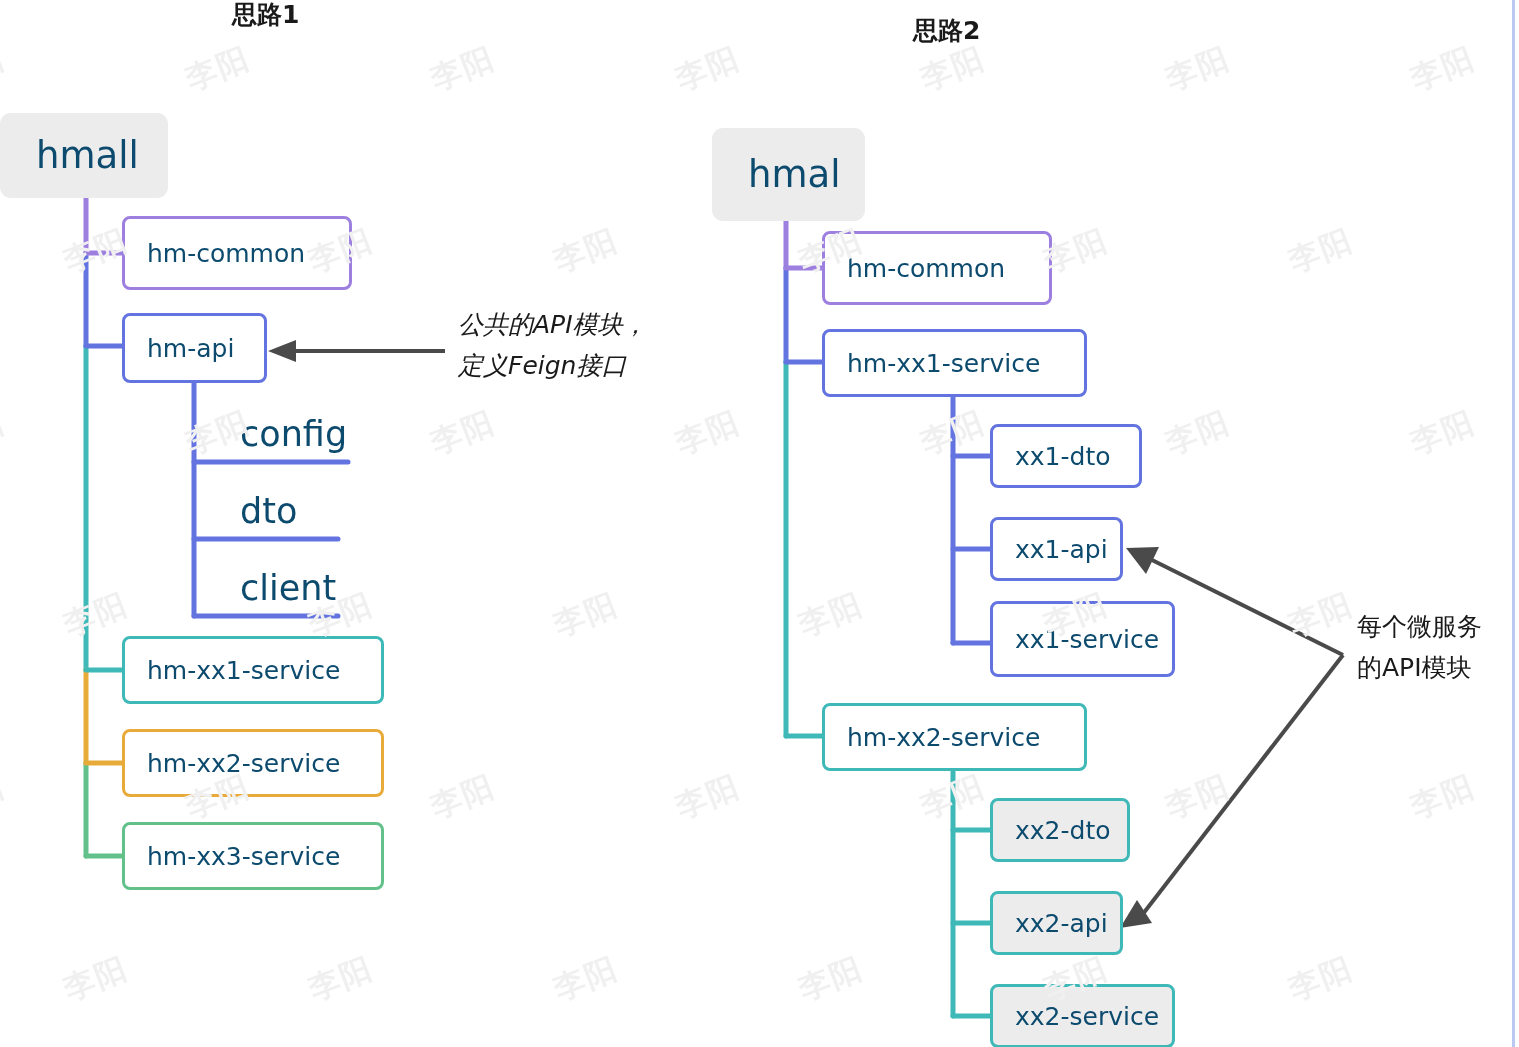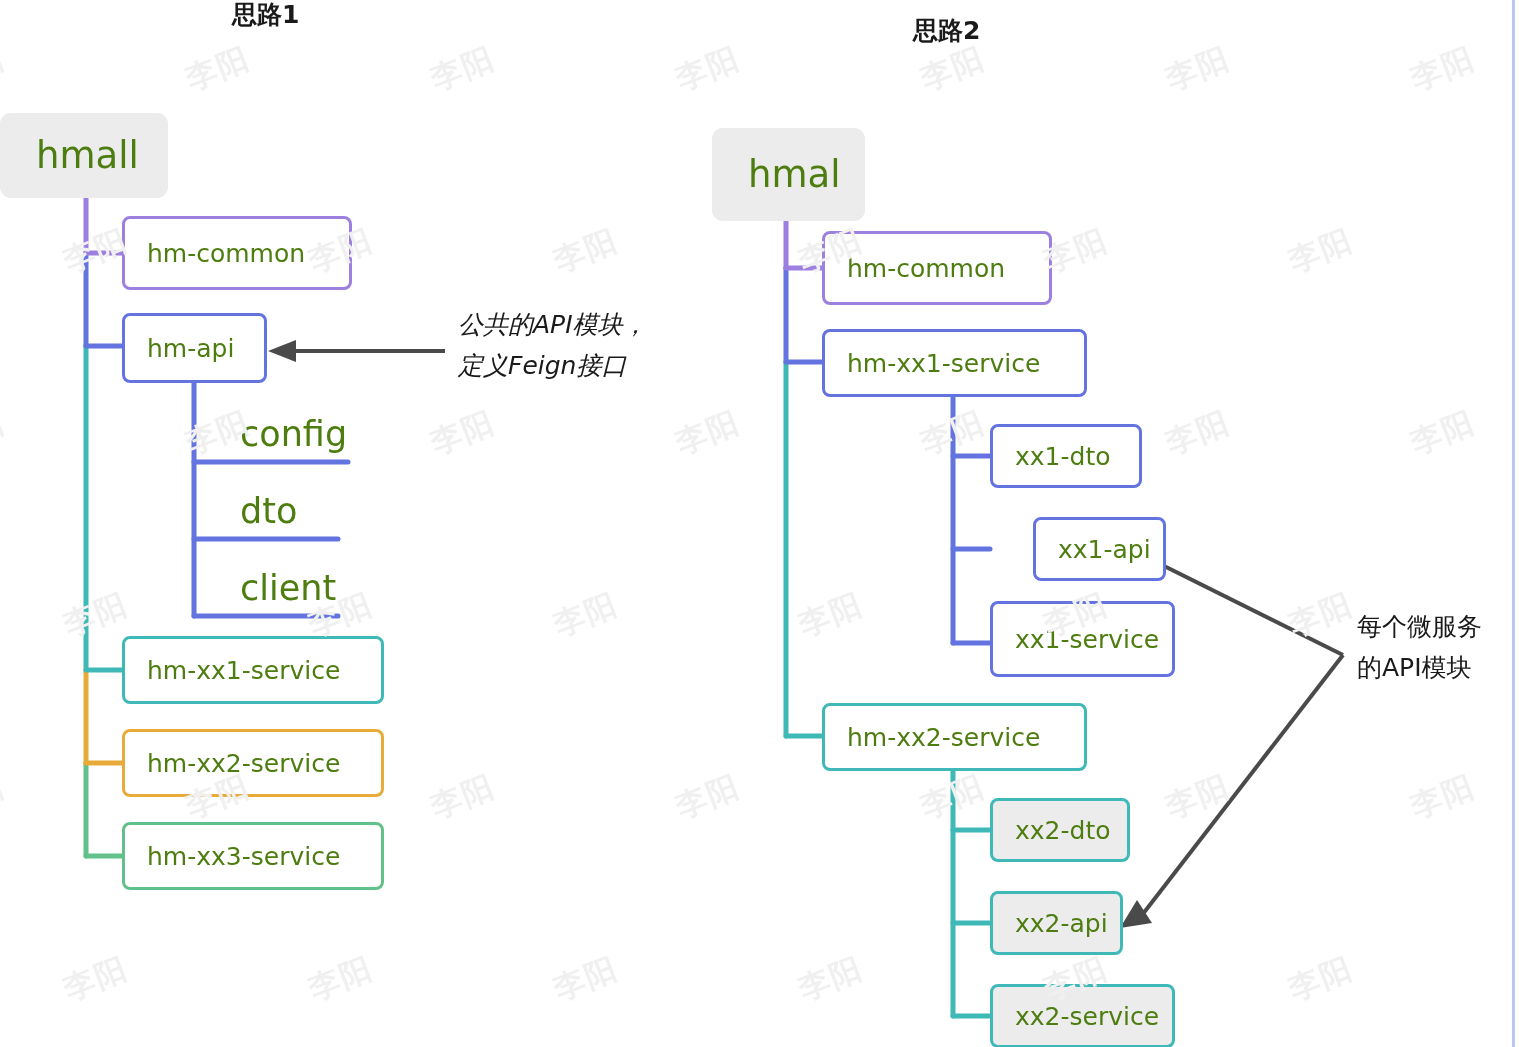--- a/index.html
+++ b/index.html
@@ -33,21 +33,21 @@
   
   .node{
     position:absolute;
     box-sizing:border-box;
     display:flex;align-items:center;
     z-index:3;
     white-space:nowrap;
   }
   .node .lbl{
     font-family:"DejaVu Sans","Liberation Sans",sans-serif;
-    color:#4d7c0f;
+    color:#0c4a6e;
     font-weight:400;
   }
   .root-node{
     background:#ececec;
     border-radius:11px;
     border:none;
   }
   .root-node .lbl{font-size:37px;padding-left:36px;}
 
   .box{
@@ -245,21 +245,21 @@
     <span class="lbl">hm-common</span>
   </div>
 
   <div class="node box" style="left:822px;top:329px;width:265px;height:68px;border-width:3px;border-color:#6374e0;">
     <span class="lbl">hm-xx1-service</span>
   </div>
 
   <div class="node box" style="left:990px;top:424px;width:152px;height:64px;border-width:3px;border-color:#6374e0;">
     <span class="lbl">xx1-dto</span>
   </div>
-  <div class="node box" style="left:990px;top:517px;width:133px;height:64px;border-width:3px;border-color:#6374e0;margin-left:43px;">
+  <div class="node box" style="left:990px;top:517px;width:133px;height:64px;border-width:3px;border-color:#6374e0;">
     <span class="lbl">xx1-api</span>
   </div>
   <div class="node box" style="left:990px;top:601px;width:185px;height:76px;border-width:3px;border-color:#6374e0;">
     <span class="lbl">xx1-service</span>
   </div>
 
   <div class="node box" style="left:822px;top:703px;width:265px;height:68px;border-width:3px;border-color:#3fb8b8;">
     <span class="lbl">hm-xx2-service</span>
   </div>
 

